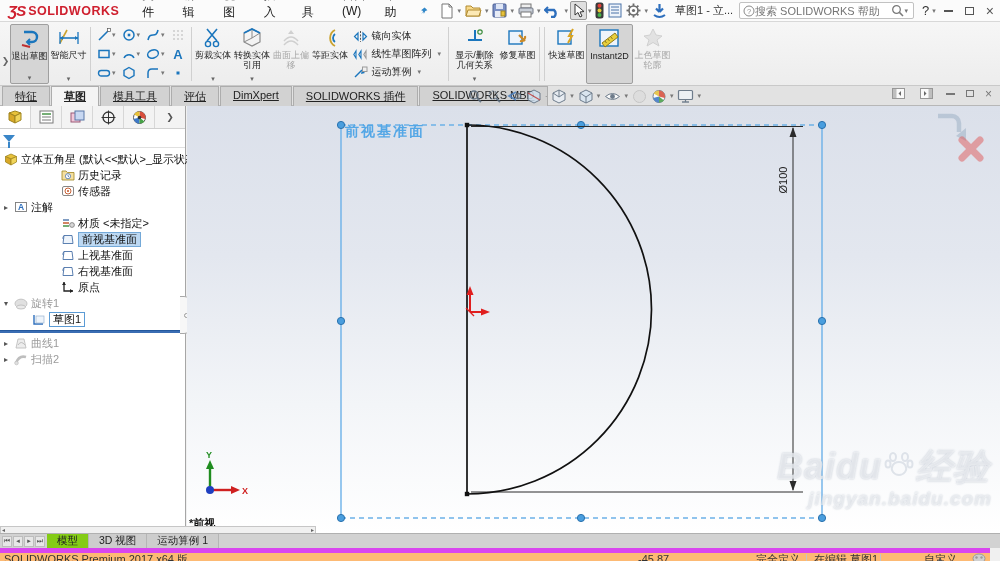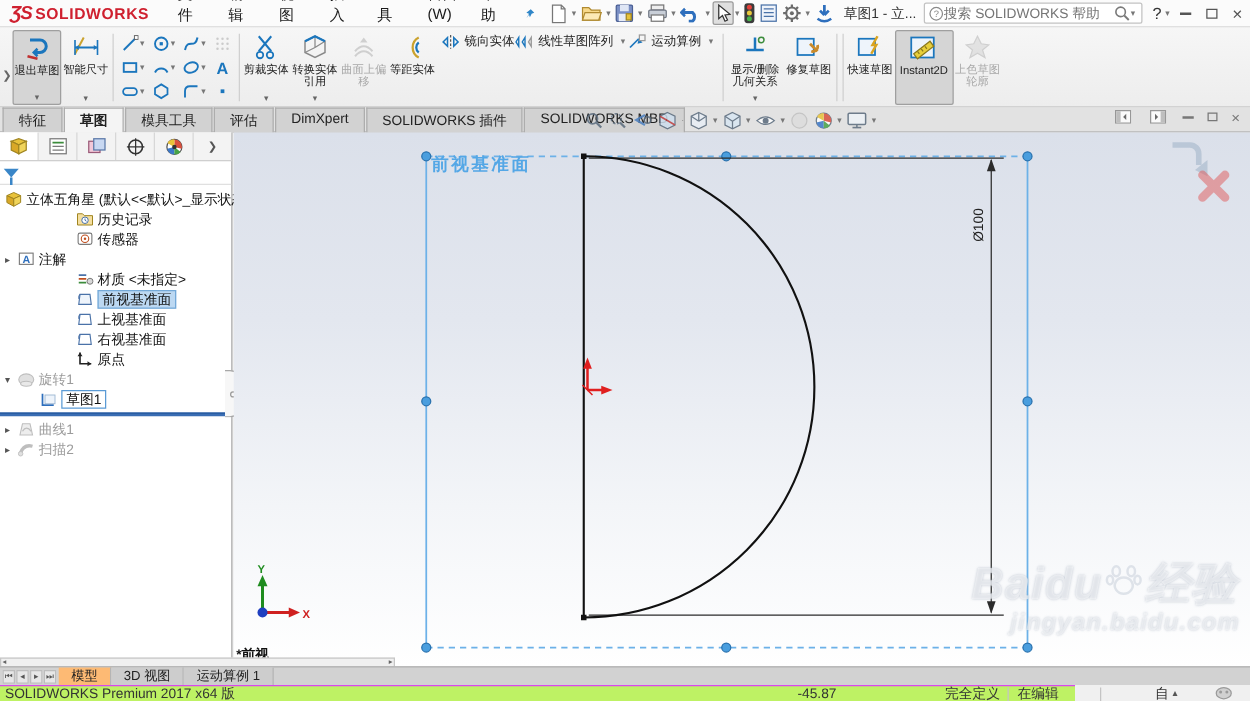--- a/index.html
+++ b/index.html
@@ -32,28 +32,28 @@
   .flyout-strip { width:9px; display:flex; align-items:flex-end; justify-content:center; color:#666; font-size:9px; padding-bottom:18px; }
   .btn-lg { width:39px; display:flex; flex-direction:column; align-items:center; justify-content:flex-start; padding-top:3px; position:relative; border-radius:2px; }
   .btn-lg .bicon { height:22px; display:flex; align-items:center; }
   .btn-lg .blabel { font-size:9px; line-height:10px; text-align:center; color:#222; margin-top:1px; }
   .btn-lg .bdd { font-size:7px; color:#666; position:absolute; bottom:1px; }
   .pressed { background:#d5d5d5; border:1px solid #9f9f9f; }
   .grayed .blabel { color:#a8a8a8; }
   .vsep { width:1px; background:#d0d0d0; margin:3px 2px; }
   .entity-grid { display:grid; grid-template-columns:repeat(4,auto); grid-auto-rows:19px; align-content:center; margin:0 2px; }
   .eg-cell { display:flex; align-items:center; padding:0 2px; }
-  .stack3 { display:flex; flex-direction:row; justify-content:center; margin:0 3px; }
+  .stack3 { display:flex; flex-direction:column; justify-content:center; margin:0 3px; }
   .stack3 .srow { display:flex; align-items:center; height:18px; }
   .stack3 .srow span.slabel { font-size:10px; margin-left:4px; white-space:nowrap; }
   .btn-w44 { width:47px; }
 
   
   .tabrow { position:absolute; left:0; top:86px; width:1000px; height:20px; background:#e2e2e2; border-bottom:1px solid #b7b7b7; }
-  .rtabs { position:absolute; left:2px; top:0; display:flex; height:20px; }
+  .rtabs { position:absolute; left:2px; top:0; display:flex; height:20px;text-decoration:underline; }
   .rtab { padding:2px 12px; font-size:11px; color:#222; background:#d2d2d2; border:1px solid #adadad; border-bottom:none; margin-right:1px; }
   .rtab.active { background:#f4f4f4; font-weight:bold; }
   .headsup { position:absolute; left:466px; top:1px; display:flex; align-items:center; height:18px; }
   .hicon { display:flex; align-items:center; margin:0 2px; opacity:.85; }
   .docwin { position:absolute; right:8px; top:2px; display:flex; align-items:center; gap:11px; }
   .docwin .small { font-size:10px; color:#666; }
 
   
   .main { position:absolute; left:0; top:106px; width:1000px; height:427px; }
   
@@ -95,24 +95,24 @@
 
   
   .hscroll { position:absolute; left:0; top:526px; width:316px; height:8px; background:#f0f0f0; border:1px solid #c6c6c6; display:flex; justify-content:space-between; align-items:center; }
   .hscroll span { font-size:6px; color:#666; line-height:6px; padding:0 1px; }
 
   
   .btabs { position:absolute; left:0; top:533px; width:1000px; height:15px; background:#d2d2d2; border-top:1px solid #b0b0b0; display:flex; align-items:stretch; }
   .nav-btns { display:flex; align-items:center; padding:0 2px; gap:1px; }
   .nav-btns b { font-size:7px; color:#555; border:1px solid #bdbdbd; background:#e7e7e7; width:10px; height:11px; display:flex; align-items:center; justify-content:center; font-weight:normal; }
   .btab { padding:1px 10px; font-size:10.5px; color:#222; border-right:1px solid #b5b5b5; display:flex; align-items:center; background:#cdcdcd; }
-  .btab.active { background:#fdba74; }
-
-  
-  .statusbar { position:absolute; left:0; top:548px; width:860px; height:13px; background:#bef264; border-top:1px solid #d946ef; font-size:11px; color:#333; }
+  .btab.active { background:#84cc16; }
+
+  
+  .statusbar { position:absolute; left:0; top:548px; width:990px; height:13px; background:#fdba74; border-top:5px solid #d946ef; font-size:11px; color:#333; }
   .statusbar span { position:absolute; top:0; line-height:12px; }
   .st-sep { position:absolute; top:1px; width:1px; height:11px; background:#c4c4c4; }
 </style>
 </head>
 <body>
 
 <div id="app">
 
   <div class="titlebar">
     <div class="logo">

